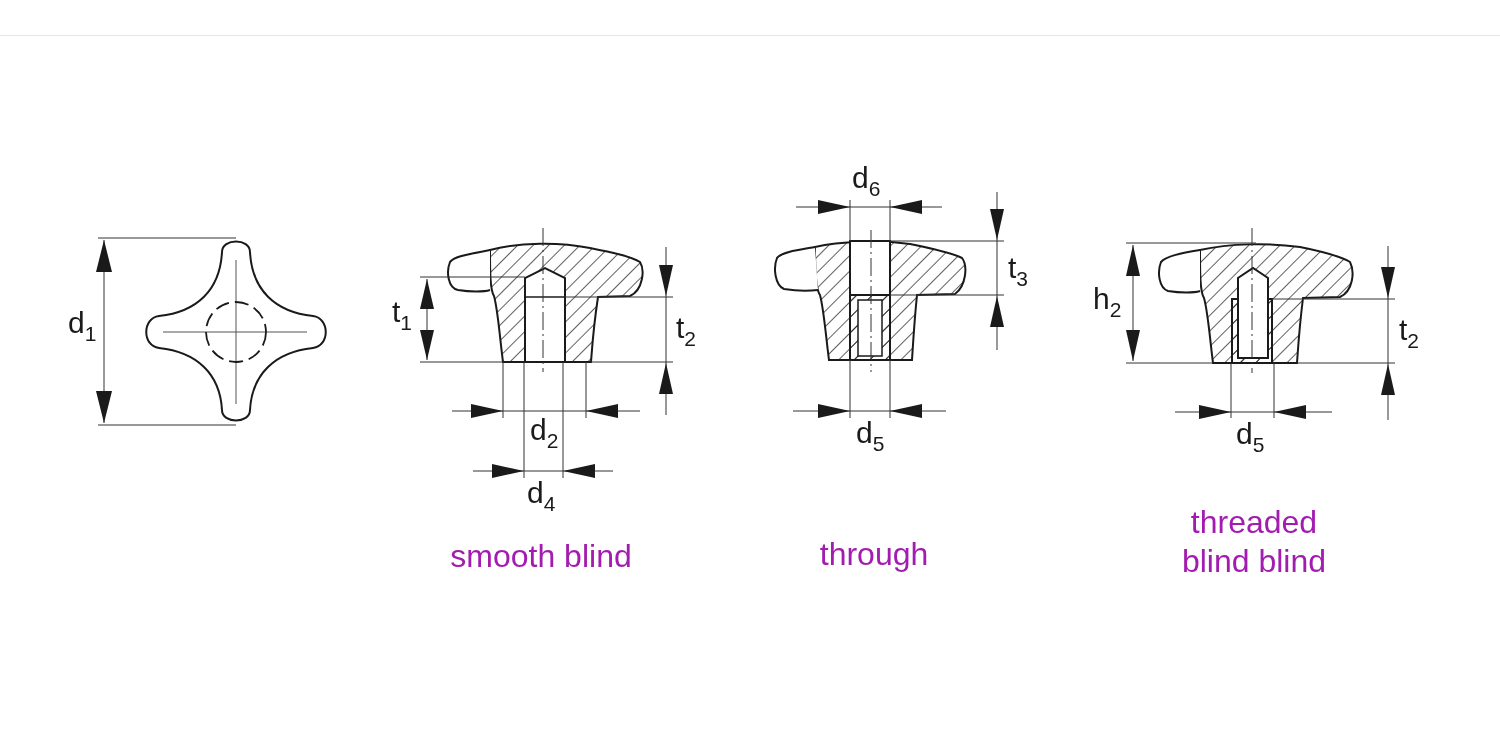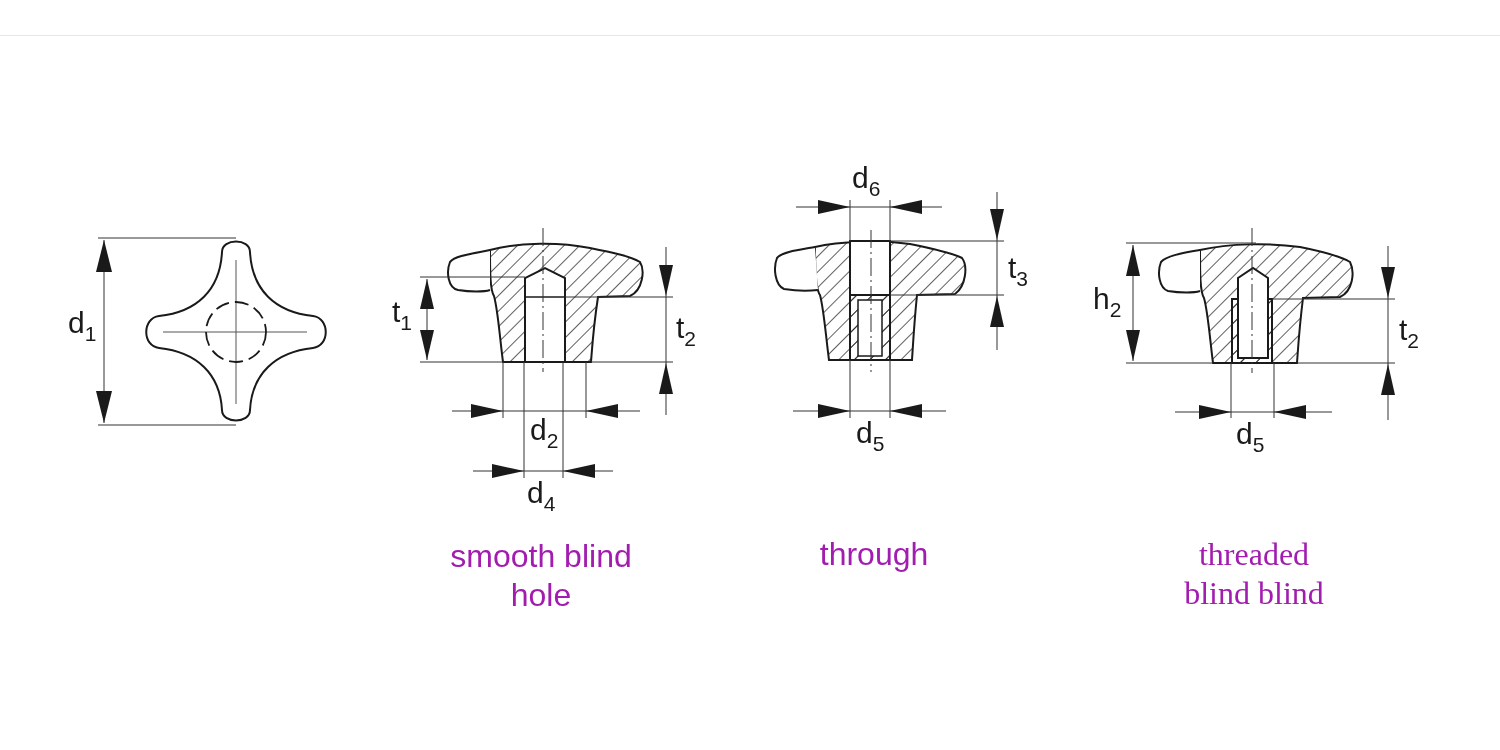--- a/index.html
+++ b/index.html
@@ -165,21 +165,20 @@
     <line x1="1274" y1="363" x2="1274" y2="418" stroke="#333" stroke-width="1"></line>
     <line x1="1175" y1="412" x2="1332" y2="412" stroke="#333" stroke-width="1"></line>
     <path d="M1231,412 L1199,405 L1199,419 z" fill="#1a1a1a"></path>
     <path d="M1274,412 L1306,405 L1306,419 z" fill="#1a1a1a"></path>
     <text class="dim" x="1236" y="444"><tspan>d</tspan><tspan class="sub" dy="8">5</tspan></text>
   </g>
 </svg>
 
 <div class="caption" style="left:430px; top:537px; width:222px;">
   <span>smooth blind</span>
-  <span>hole</span>
 </div>
 <div class="caption" style="left:770px; top:535px; width:208px;">
   <span>through</span>
 </div>
-<div class="caption" style="left:1150px; top:535px; width:208px;font-family:Liberation Serif, serif;">
+<div class="caption" style="left:1150px; top:503px; width:208px;">
   <span>threaded</span>
   <span>blind blind</span>
 </div>
 
 </body></html>

